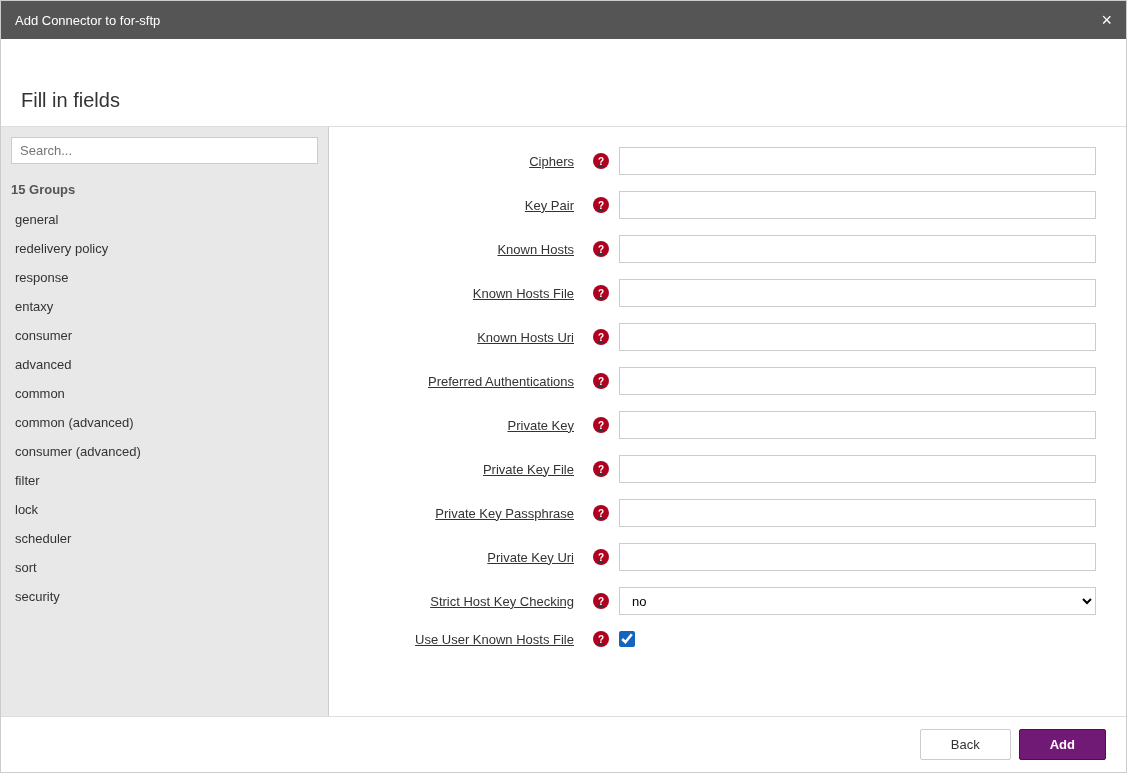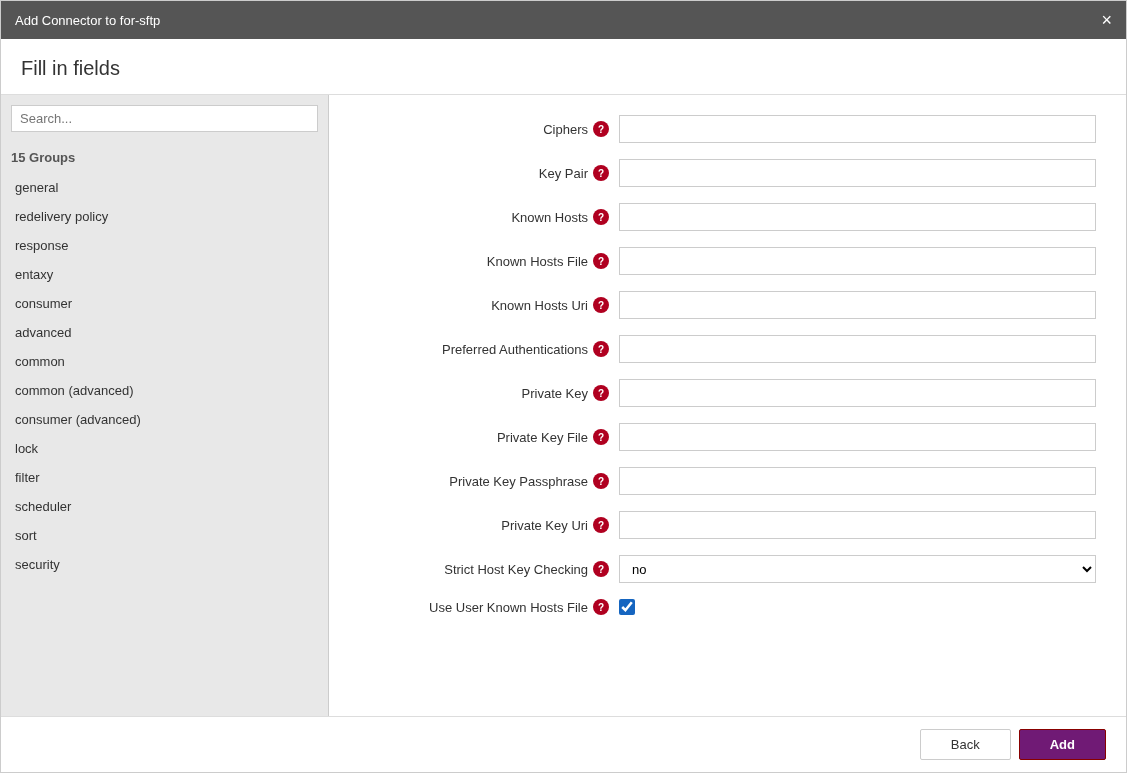--- a/index.html
+++ b/index.html
@@ -36,20 +36,21 @@
 
     .dialog-title-section {
       padding: 18px 20px 14px 20px;
       border-bottom: 1px solid #ddd;
     }
 
     .dialog-title-section h2 {
       font-size: 20px;
       font-weight: normal;
       color: #333;
+      margin-top: 32px;
     }
 
     .dialog-body {
       display: flex;
       flex: 1;
       overflow: hidden;
     }
 
     .sidebar {
       width: 328px;
@@ -104,21 +105,22 @@
 
     .form-label {
       width: 260px;
       text-align: center;
       padding-right: 10px;
       font-size: 13px;
       color: #333;
       display: flex;
       align-items: center;
       justify-content: flex-end;
-      gap: 5px;
+      gap: 19px;
+      text-decoration: underline;
     }
 
     .help-icon {
       display: inline-flex;
       align-items: center;
       justify-content: center;
       width: 16px;
       height: 16px;
       border-radius: 50%;
       background: #b00020;
@@ -209,22 +211,22 @@
       <div class="groups-header">15 Groups</div>
       <div class="sidebar-item">general</div>
       <div class="sidebar-item">redelivery policy</div>
       <div class="sidebar-item">response</div>
       <div class="sidebar-item">entaxy</div>
       <div class="sidebar-item">consumer</div>
       <div class="sidebar-item">advanced</div>
       <div class="sidebar-item">common</div>
       <div class="sidebar-item">common (advanced)</div>
       <div class="sidebar-item">consumer (advanced)</div>
+      <div class="sidebar-item">filter</div>
       <div class="sidebar-item">lock</div>
-      <div class="sidebar-item">filter</div>
       <div class="sidebar-item">scheduler</div>
       <div class="sidebar-item">sort</div>
       <div class="sidebar-item">security</div>
     </div>
 
     <div class="main-content">
 
       <div class="form-row">
         <div class="form-label">
           <span>Ciphers</span>

